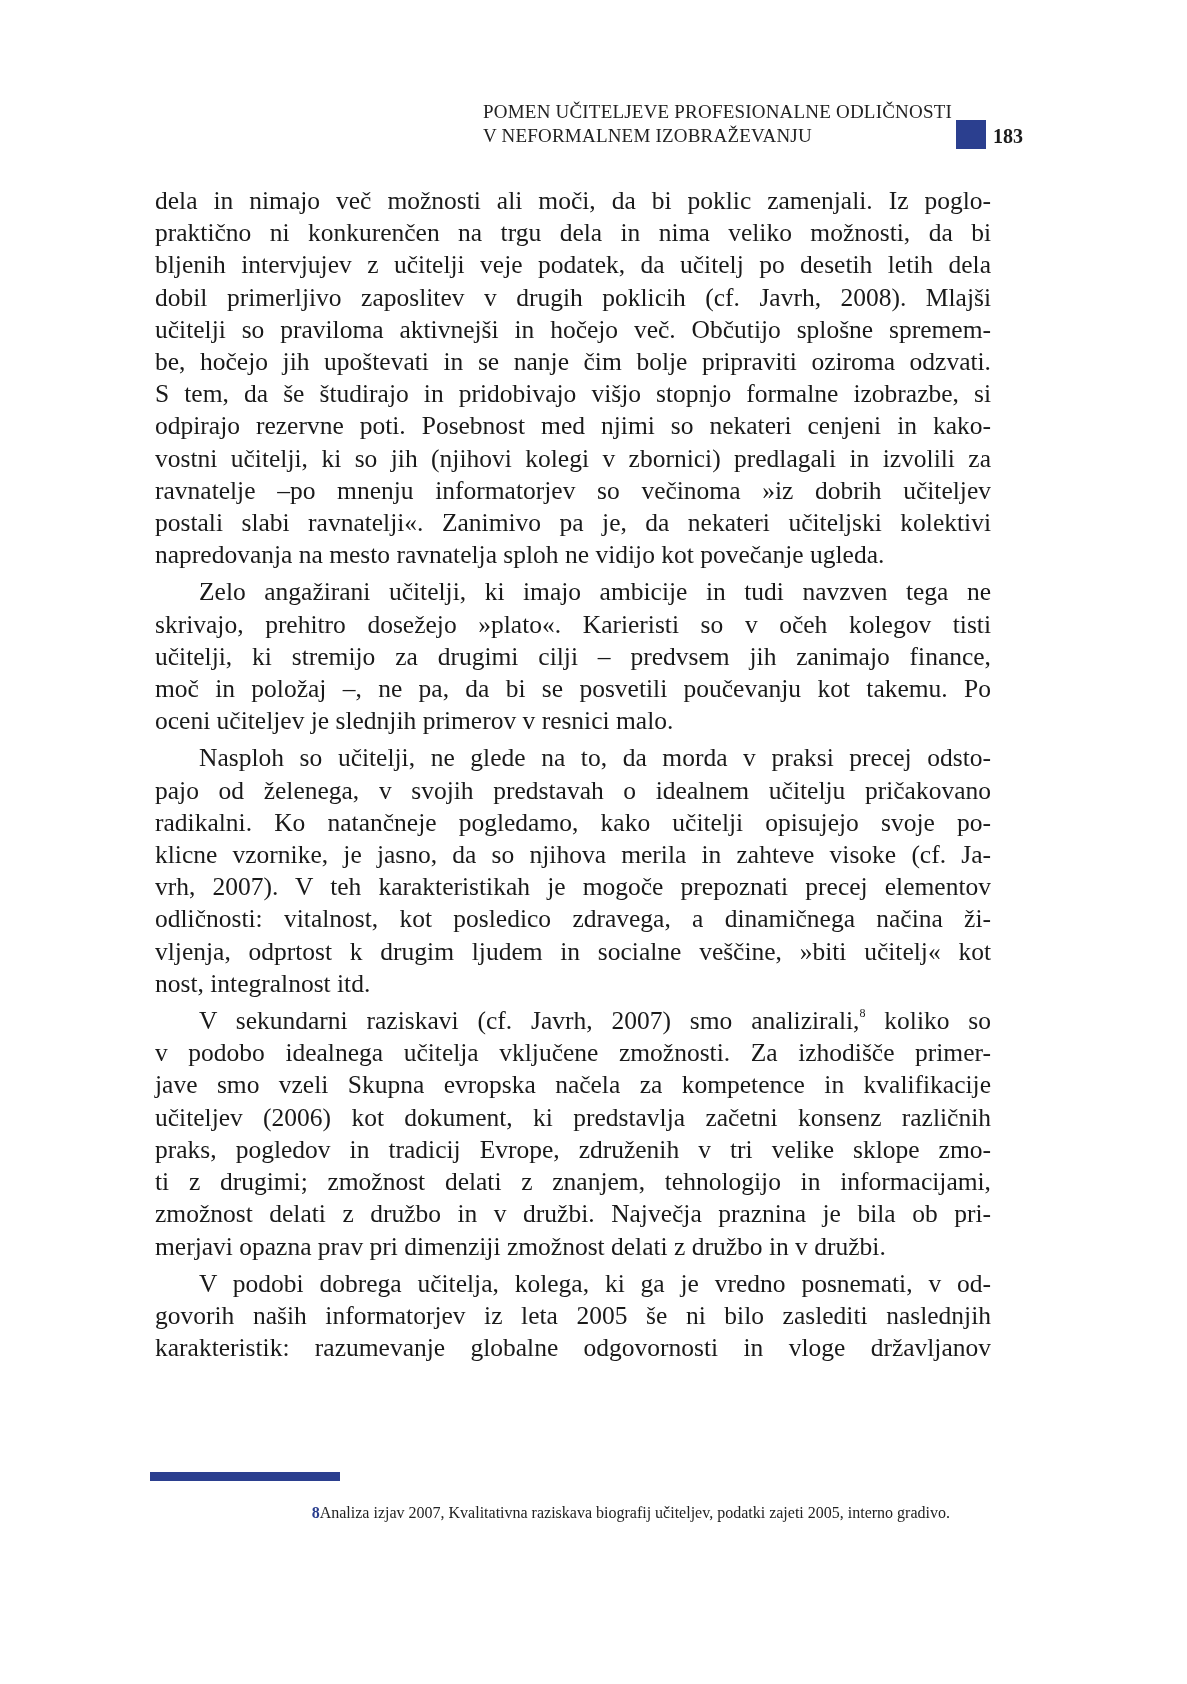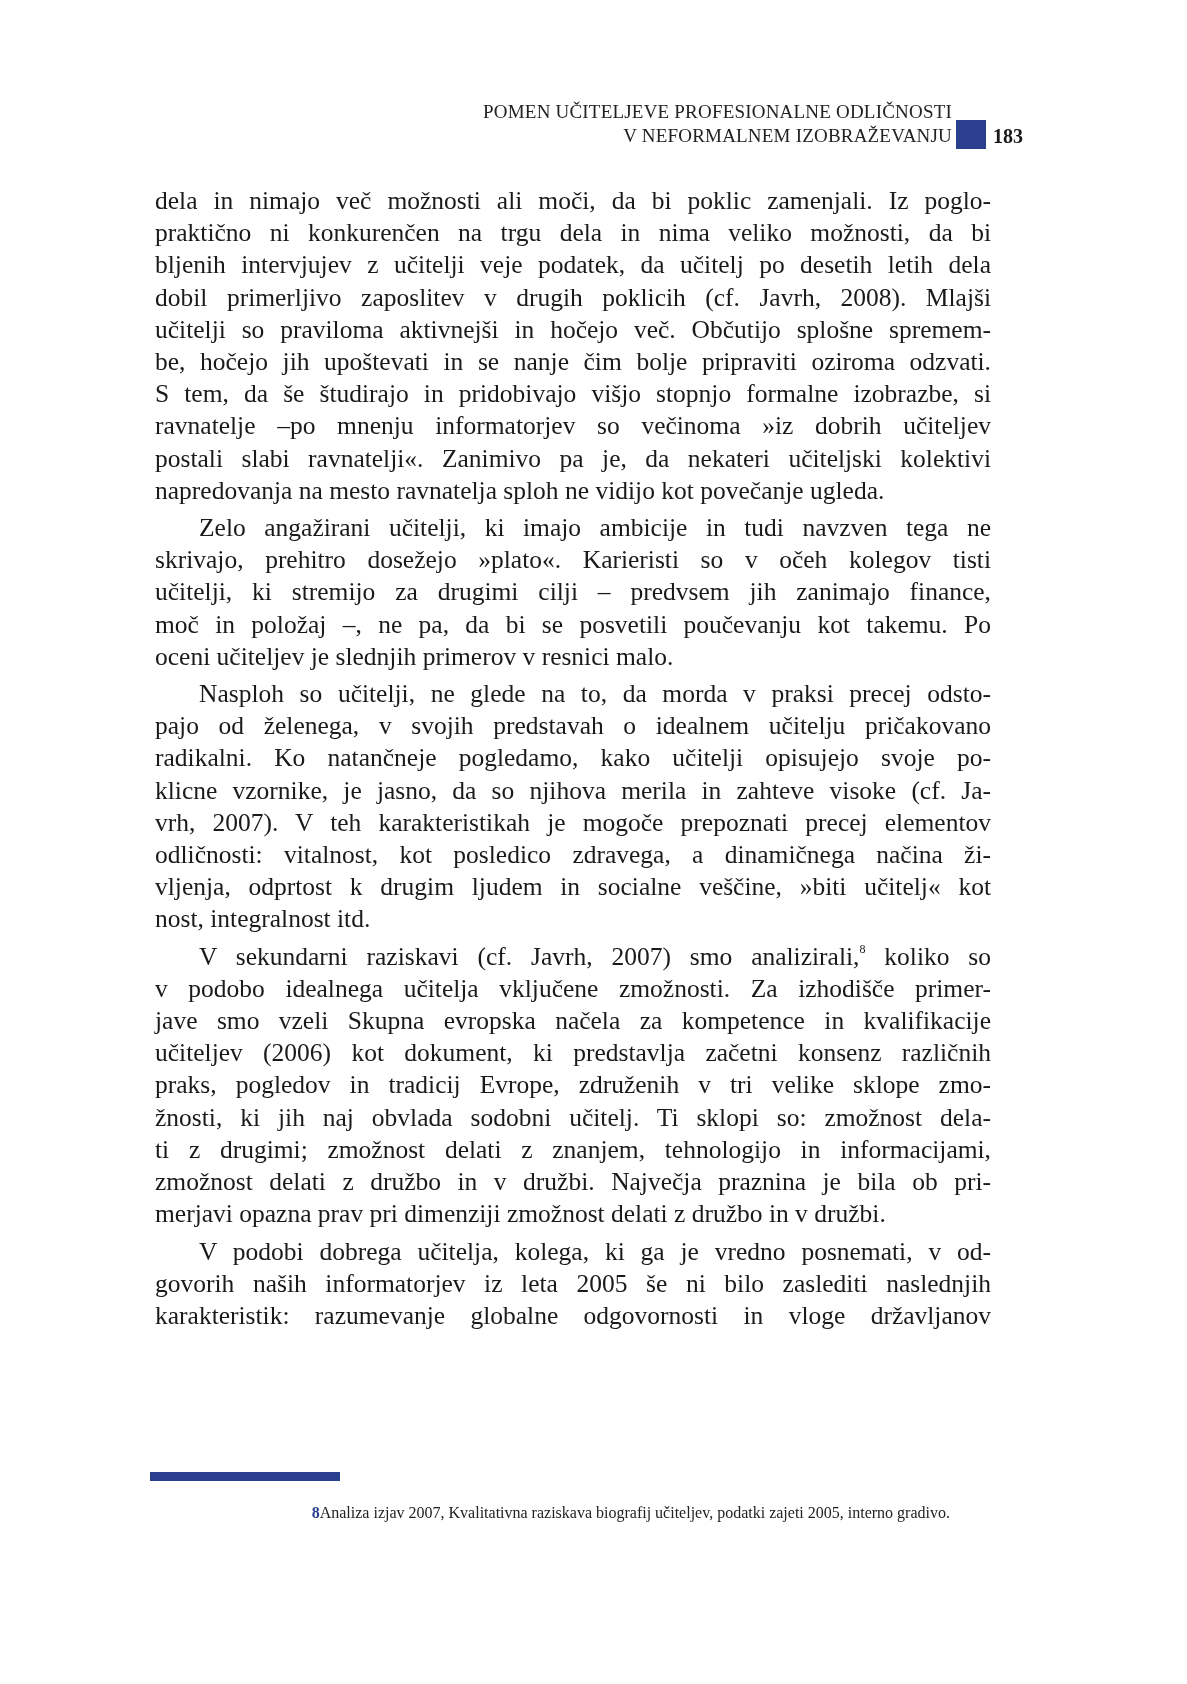--- a/index.html
+++ b/index.html
@@ -1,18 +1,18 @@
 <!DOCTYPE html>
 <html><head>
 <meta charset="utf-8">
 <style>
   html, body { margin: 0; padding: 0; background: #ffffff; }
   body { width: 1187px; height: 1684px; position: relative; overflow: hidden;
          font-family: "Liberation Serif", "DejaVu Serif", serif; color: #1a1a1a; }
-  .running-head { position: absolute; top: 100px; right: 235px; text-align: right;
+  .running-head { position: absolute; top: 100px; right: 235px; text-align: left;
                   font-size: 19px; line-height: 24px; letter-spacing: 0.2px; color: #222; }
   .head-square { position: absolute; left: 956px; top: 120px; width: 30px; height: 29px; background: #2b3f8f; }
   .page-number { position: absolute; left: 993px; top: 120px; font-size: 20px; line-height: 32px; font-weight: bold; color: #1a1a1a; }
   .body-text { position: absolute; left: 150px; top: 180px; width: 846px; }
   .para { margin: 5px; font-size: 25.5px; line-height: 32.2px; text-align: justify; }
   .line { display: block; text-align: justify; text-align-last: justify; white-space: nowrap; }
   .line.last { text-align-last: left; }
   sup { font-size: 12px; line-height: 0; vertical-align: 12px; }
   .footnote-rule { position: absolute; left: 150px; top: 1472px; width: 190px; height: 9px; background: #2b3f8f; }
   .footnote { position: absolute; left: 150px; top: 1503px; width: 800px; font-size: 16px; line-height: 20px; color: #222; text-align: right; }
@@ -31,20 +31,22 @@
 <div class="body-text">
 
   <p class="para">
     <span class="line">dela in nimajo več možnosti ali moči, da bi poklic zamenjali. Iz poglo-</span>
     <span class="line">praktično ni konkurenčen na trgu dela in nima veliko možnosti, da bi</span>
     <span class="line">bljenih intervjujev z učitelji veje podatek, da učitelj po desetih letih dela</span>
     <span class="line">dobil primerljivo zaposlitev v drugih poklicih (cf. Javrh, 2008). Mlajši</span>
     <span class="line">učitelji so praviloma aktivnejši in hočejo več. Občutijo splošne spremem-</span>
     <span class="line">be, hočejo jih upoštevati in se nanje čim bolje pripraviti oziroma odzvati.</span>
     <span class="line">S tem, da še študirajo in pridobivajo višjo stopnjo formalne izobrazbe, si</span>
+    <span class="line">odpirajo rezervne poti. Posebnost med njimi so nekateri cenjeni in kako-</span>
+    <span class="line">vostni učitelji, ki so jih (njihovi kolegi v zbornici) predlagali in izvolili za</span>
     <span class="line">ravnatelje –po mnenju informatorjev so večinoma »iz dobrih učiteljev</span>
     <span class="line">postali slabi ravnatelji«. Zanimivo pa je, da nekateri učiteljski kolektivi</span>
     <span class="line last">napredovanja na mesto ravnatelja sploh ne vidijo kot povečanje ugleda.</span>
   </p>
 
   <p class="para">
     <span class="line" style="padding-left:44px">Zelo angažirani učitelji, ki imajo ambicije in tudi navzven tega ne</span>
     <span class="line">skrivajo, prehitro dosežejo »plato«. Karieristi so v očeh kolegov tisti</span>
     <span class="line">učitelji, ki stremijo za drugimi cilji – predvsem jih zanimajo finance,</span>
     <span class="line">moč in položaj –, ne pa, da bi se posvetili poučevanju kot takemu. Po</span>
@@ -61,21 +63,20 @@
     <span class="line">vljenja, odprtost k drugim ljudem in socialne veščine, »biti učitelj« kot</span>
     <span class="line last">nost, integralnost itd.</span>
   </p>
 
   <p class="para">
     <span class="line" style="padding-left:44px"><span>V sekundarni raziskavi (cf. Javrh, 2007) smo analizirali,</span><sup>8</sup><span> koliko so</span></span>
     <span class="line">v podobo idealnega učitelja vključene zmožnosti. Za izhodišče primer-</span>
     <span class="line">jave smo vzeli Skupna evropska načela za kompetence in kvalifikacije</span>
     <span class="line">učiteljev (2006) kot dokument, ki predstavlja začetni konsenz različnih</span>
     <span class="line">praks, pogledov in tradicij Evrope, združenih v tri velike sklope zmo-</span>
-    <span class="line">žnosti, ki jih naj obvlada sodobni učitelj. Ti sklopi so: zmožnost dela-</span>
     <span class="line">ti z drugimi; zmožnost delati z znanjem, tehnologijo in informacijami,</span>
     <span class="line">zmožnost delati z družbo in v družbi. Največja praznina je bila ob pri-</span>
     <span class="line last">merjavi opazna prav pri dimenziji zmožnost delati z družbo in v družbi.</span>
   </p>
 
   <p class="para">
     <span class="line" style="padding-left:44px">V podobi dobrega učitelja, kolega, ki ga je vredno posnemati, v od-</span>
     <span class="line">govorih naših informatorjev iz leta 2005 še ni bilo zaslediti naslednjih</span>
     <span class="line">karakteristik: razumevanje globalne odgovornosti in vloge državljanov</span>
   </p>

